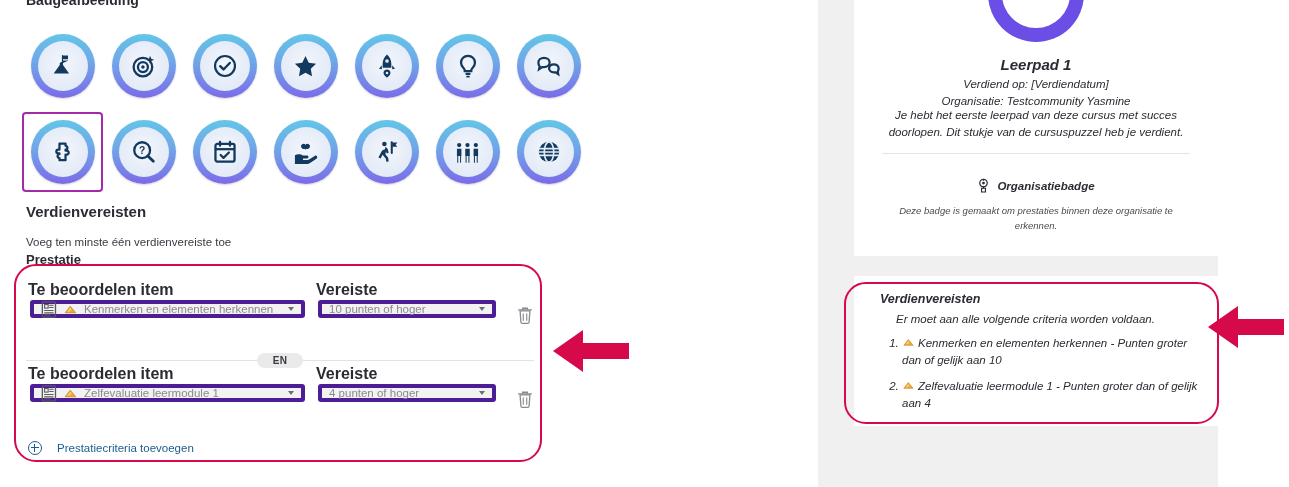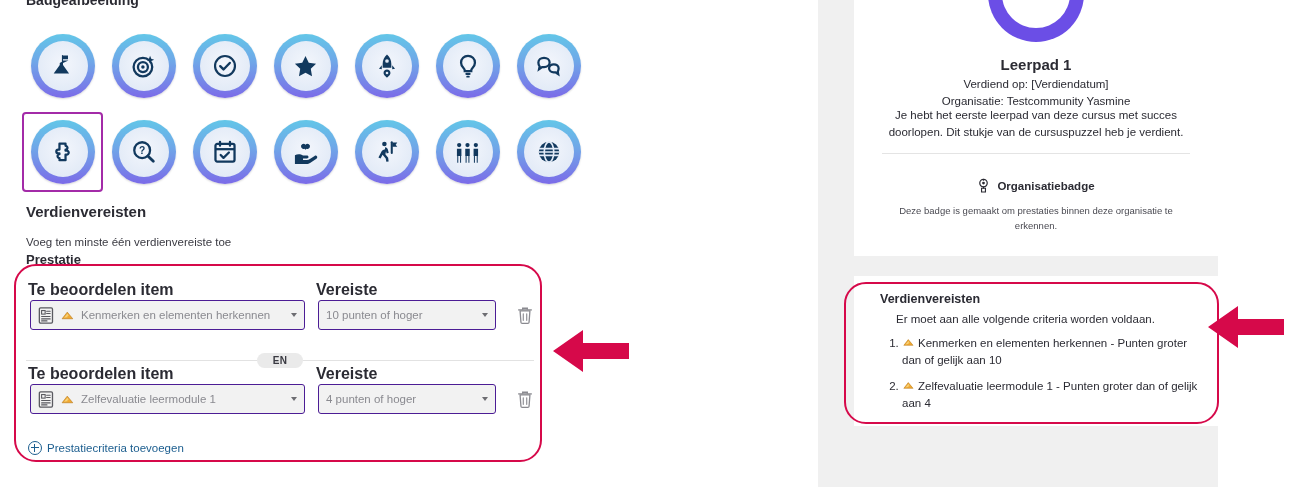--- a/index.html
+++ b/index.html
@@ -65,22 +65,22 @@
     border:2.4px solid #d6094a;border-radius:22px;
     box-sizing:border-box;pointer-events:none;
   }
 
   
   .field-label{
     position:absolute;font-size:16px;font-weight:bold;color:#2b2b33;
   }
   .select-box{
     position:absolute;
-    height:30px;box-sizing:border-box;
-    background:#f2f2f2;border:1px solid #4c1d95;border-radius:3px;
+    height:18px;box-sizing:border-box;
+    background:#f2f2f2;border:4px solid #4c1d95;border-radius:3px;
     display:flex;align-items:center;
     padding:0 7px;gap:6px;
     font-size:11.5px;color:#8a8a90;
   }
   .select-box .sel-text{
     flex:1;white-space:nowrap;overflow:hidden;text-overflow:ellipsis;
   }
   .caret{
     width:0;height:0;flex:0 0 auto;
     border-left:3.6px solid transparent;border-right:3.6px solid transparent;
@@ -103,21 +103,21 @@
   #en-divider .line{flex:1;height:1px;background:#e2e2e2;}
   #en-divider .chip{
     background:#eaeaea;border-radius:9px;
     padding:2px 16px;font-size:10px;font-weight:bold;color:#3a3a42;
     letter-spacing:.4px;
   }
 
   
   #add-criteria{
     position:absolute;left:28px;top:441px;
-    display:flex;align-items:center;gap:5px;
+    display:flex;align-items:center;gap:15px;
     font-size:11.5px;color:#1c5e8f;
   }
   #add-criteria .plus-circ{
     width:12px;height:12px;border-radius:50%;
     border:1.2px solid #1c5e8f;position:relative;flex:0 0 auto;
   }
   #add-criteria .plus-circ::before,
   #add-criteria .plus-circ::after{
     content:"";position:absolute;background:#1c5e8f;
   }
@@ -127,20 +127,21 @@
   
   .arrow-left{
     position:absolute;
     width:76px;height:46px;
   }
 
   
   #right-pane{
     position:absolute;left:818px;top:0;width:400px;height:487px;
     background:#f0f0f0;
+    font-style:italic;
   }
   #preview-card{
     position:absolute;left:36px;top:0px;width:364px;height:256px;
     background:#ffffff;
     box-sizing:border-box;
     padding:0 24px;
     text-align:center;
   }
   .badge-crescent{
     width:96px;height:46px;margin:0 auto;

